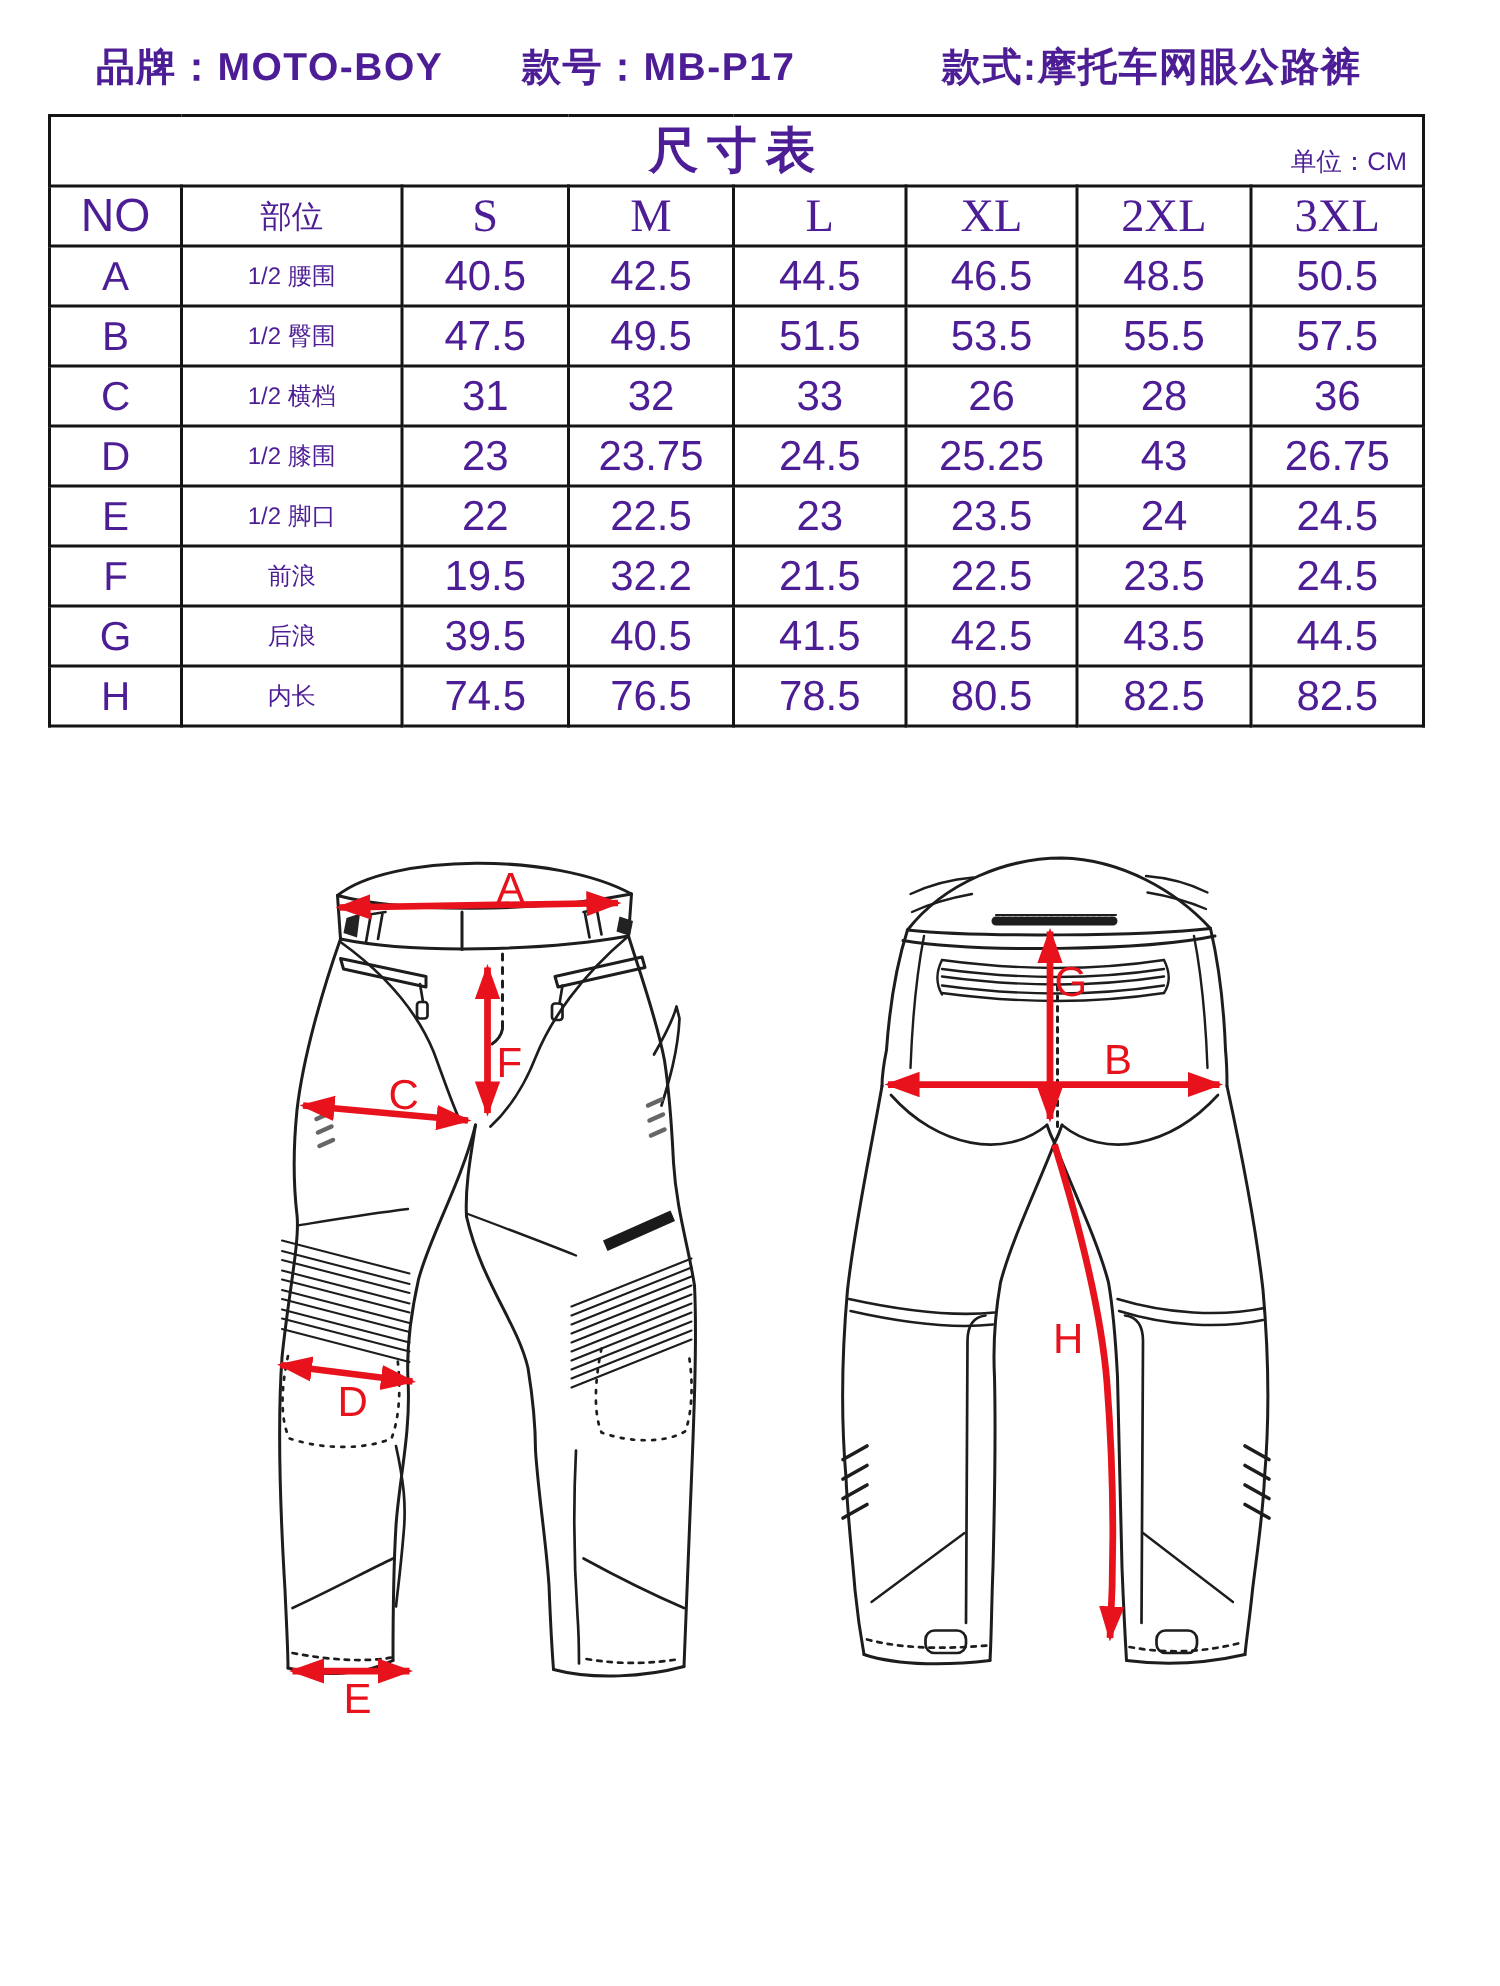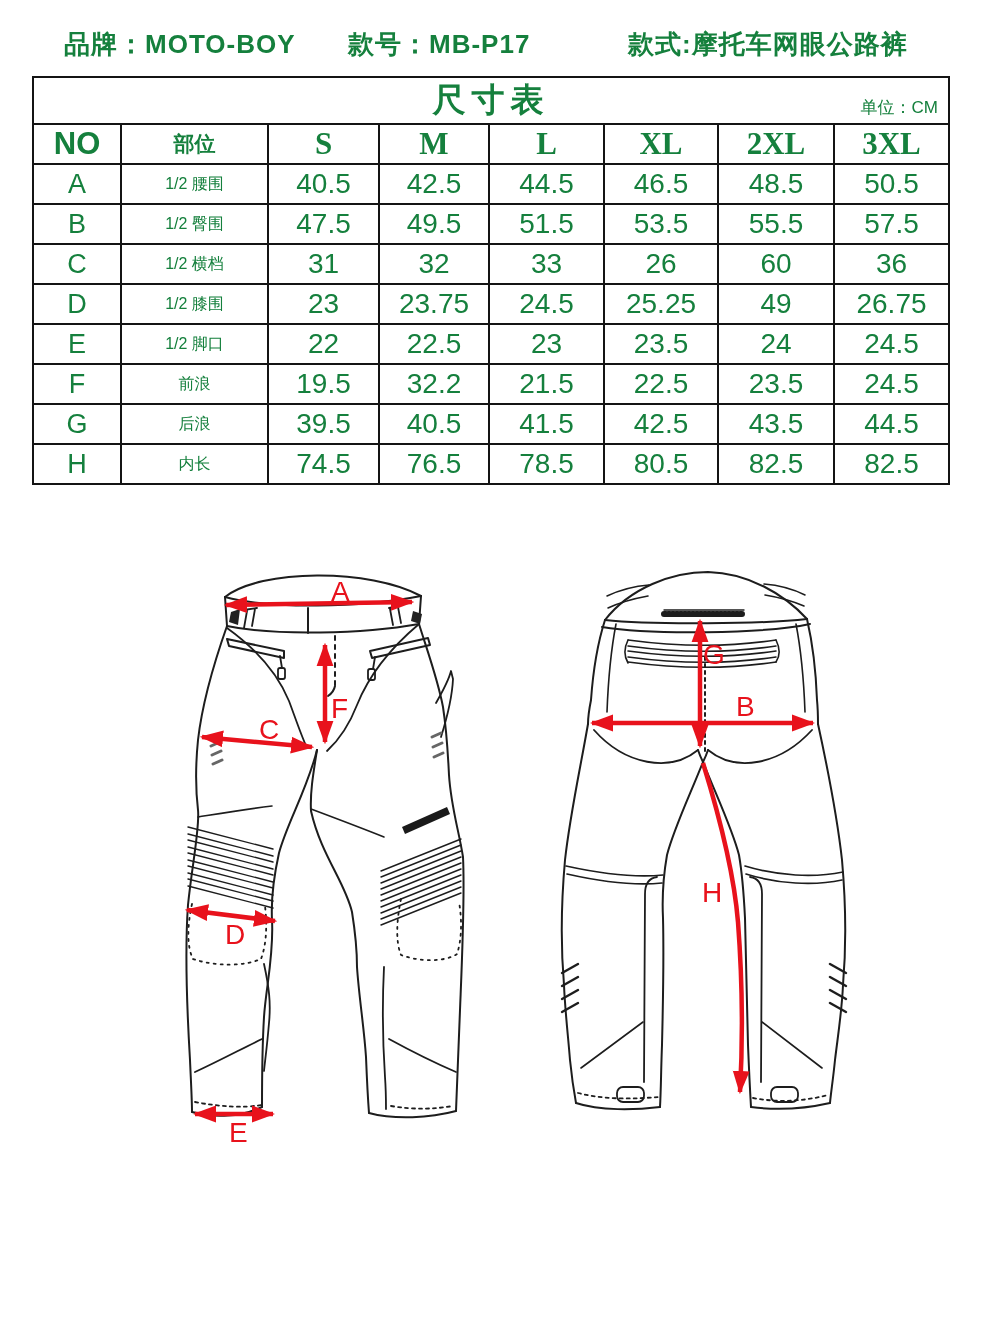--- a/index.html
+++ b/index.html
@@ -1,33 +1,33 @@
 <!DOCTYPE html>
 <html style="--arrow-red: #e8121c; --line-black: #1d1d1d;"><head>
 <meta charset="utf-8">
 <style>
   html,body{margin:0;padding:0;background:#fff;}
   .page{position:relative;width:996px;height:1324px;background:#fff;overflow:hidden;
-        font-family:"Liberation Sans",sans-serif;color:#15803d;border-radius:27px;}
+        font-family:"Liberation Sans",sans-serif;color:#4c1d95;border-radius:27px;}
   
   .doc-header span{position:absolute;top:27px;font-size:26px;font-weight:bold;
         letter-spacing:1px;white-space:nowrap;}
   .hdr-brand{left:64px;}
   .hdr-model{left:348px;text-align:center;}
   .hdr-style{left:628px;}
   
   table.size-table{position:absolute;left:32px;top:76px;width:916px;
         border-collapse:collapse;table-layout:fixed;}
   .size-table td,.size-table th{border:2px solid #141414;text-align:center;
         vertical-align:middle;padding:0;overflow:hidden;}
   .title-row th{height:42px;position:relative;font-size:33px;font-weight:bold;
         letter-spacing:6px;}
   .unit{position:absolute;right:10px;bottom:4px;font-size:17px;font-weight:normal;
         letter-spacing:0;}
-  .head-row th{height:38px;font-weight:bold;}
+  .head-row th{height:38px;font-weight:normal;}
   .col-no-h{font-size:31px;}
   .col-part-h{font-size:21px;}
   .col-size-h{font-family:"Liberation Serif",serif;font-size:31px;}
   .data-row{height:40px;}
   .cell-no{font-size:27px;}
   .cell-part{font-size:16px;}
   .cell-val{font-size:28px;}
   
   .front-svg{position:absolute;left:95px;top:555px;}
   .back-svg{position:absolute;left:550px;top:560px;}
@@ -95,31 +95,31 @@
           <td class="cell-val">55.5</td>
           <td class="cell-val">57.5</td>
         </tr>
         <tr class="data-row">
           <td class="cell-no">C</td>
           <td class="cell-part">1/2 横档</td>
           <td class="cell-val">31</td>
           <td class="cell-val">32</td>
           <td class="cell-val">33</td>
           <td class="cell-val">26</td>
-          <td class="cell-val">60</td>
+          <td class="cell-val">28</td>
           <td class="cell-val">36</td>
         </tr>
         <tr class="data-row">
           <td class="cell-no">D</td>
           <td class="cell-part">1/2 膝围</td>
           <td class="cell-val">23</td>
           <td class="cell-val">23.75</td>
           <td class="cell-val">24.5</td>
           <td class="cell-val">25.25</td>
-          <td class="cell-val">49</td>
+          <td class="cell-val">43</td>
           <td class="cell-val">26.75</td>
         </tr>
         <tr class="data-row">
           <td class="cell-no">E</td>
           <td class="cell-part">1/2 脚口</td>
           <td class="cell-val">22</td>
           <td class="cell-val">22.5</td>
           <td class="cell-val">23</td>
           <td class="cell-val">23.5</td>
           <td class="cell-val">24</td>

